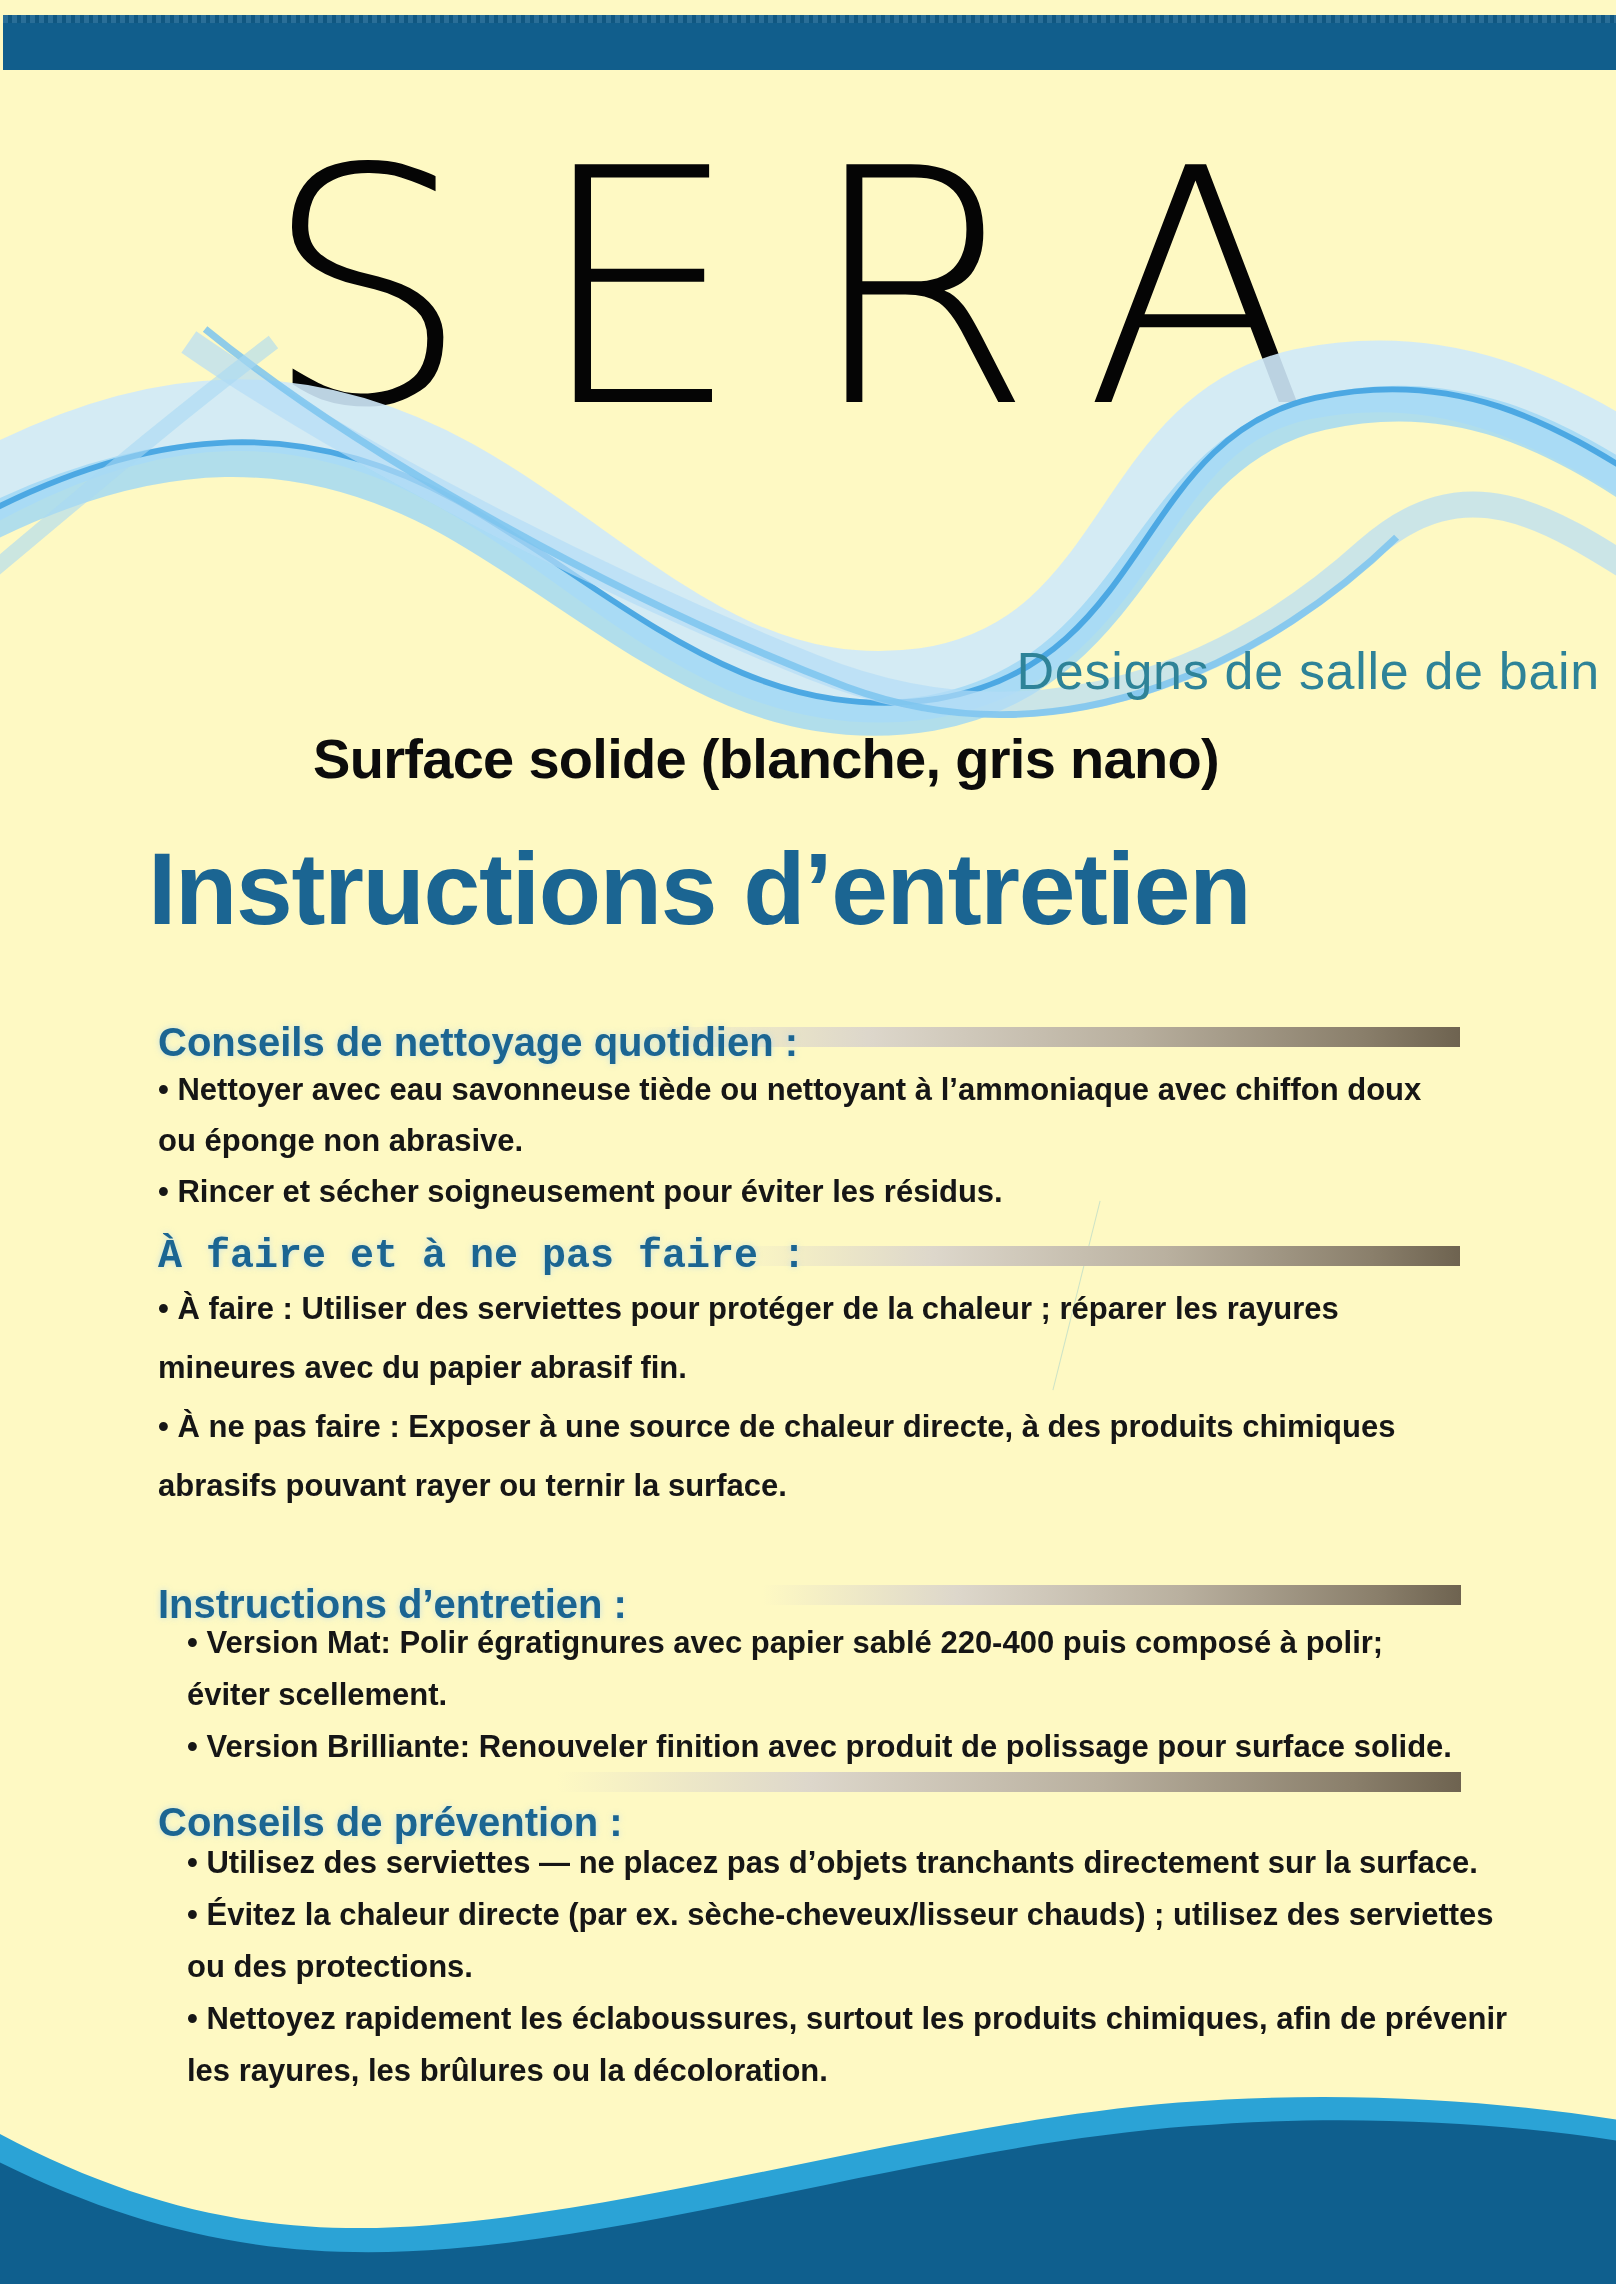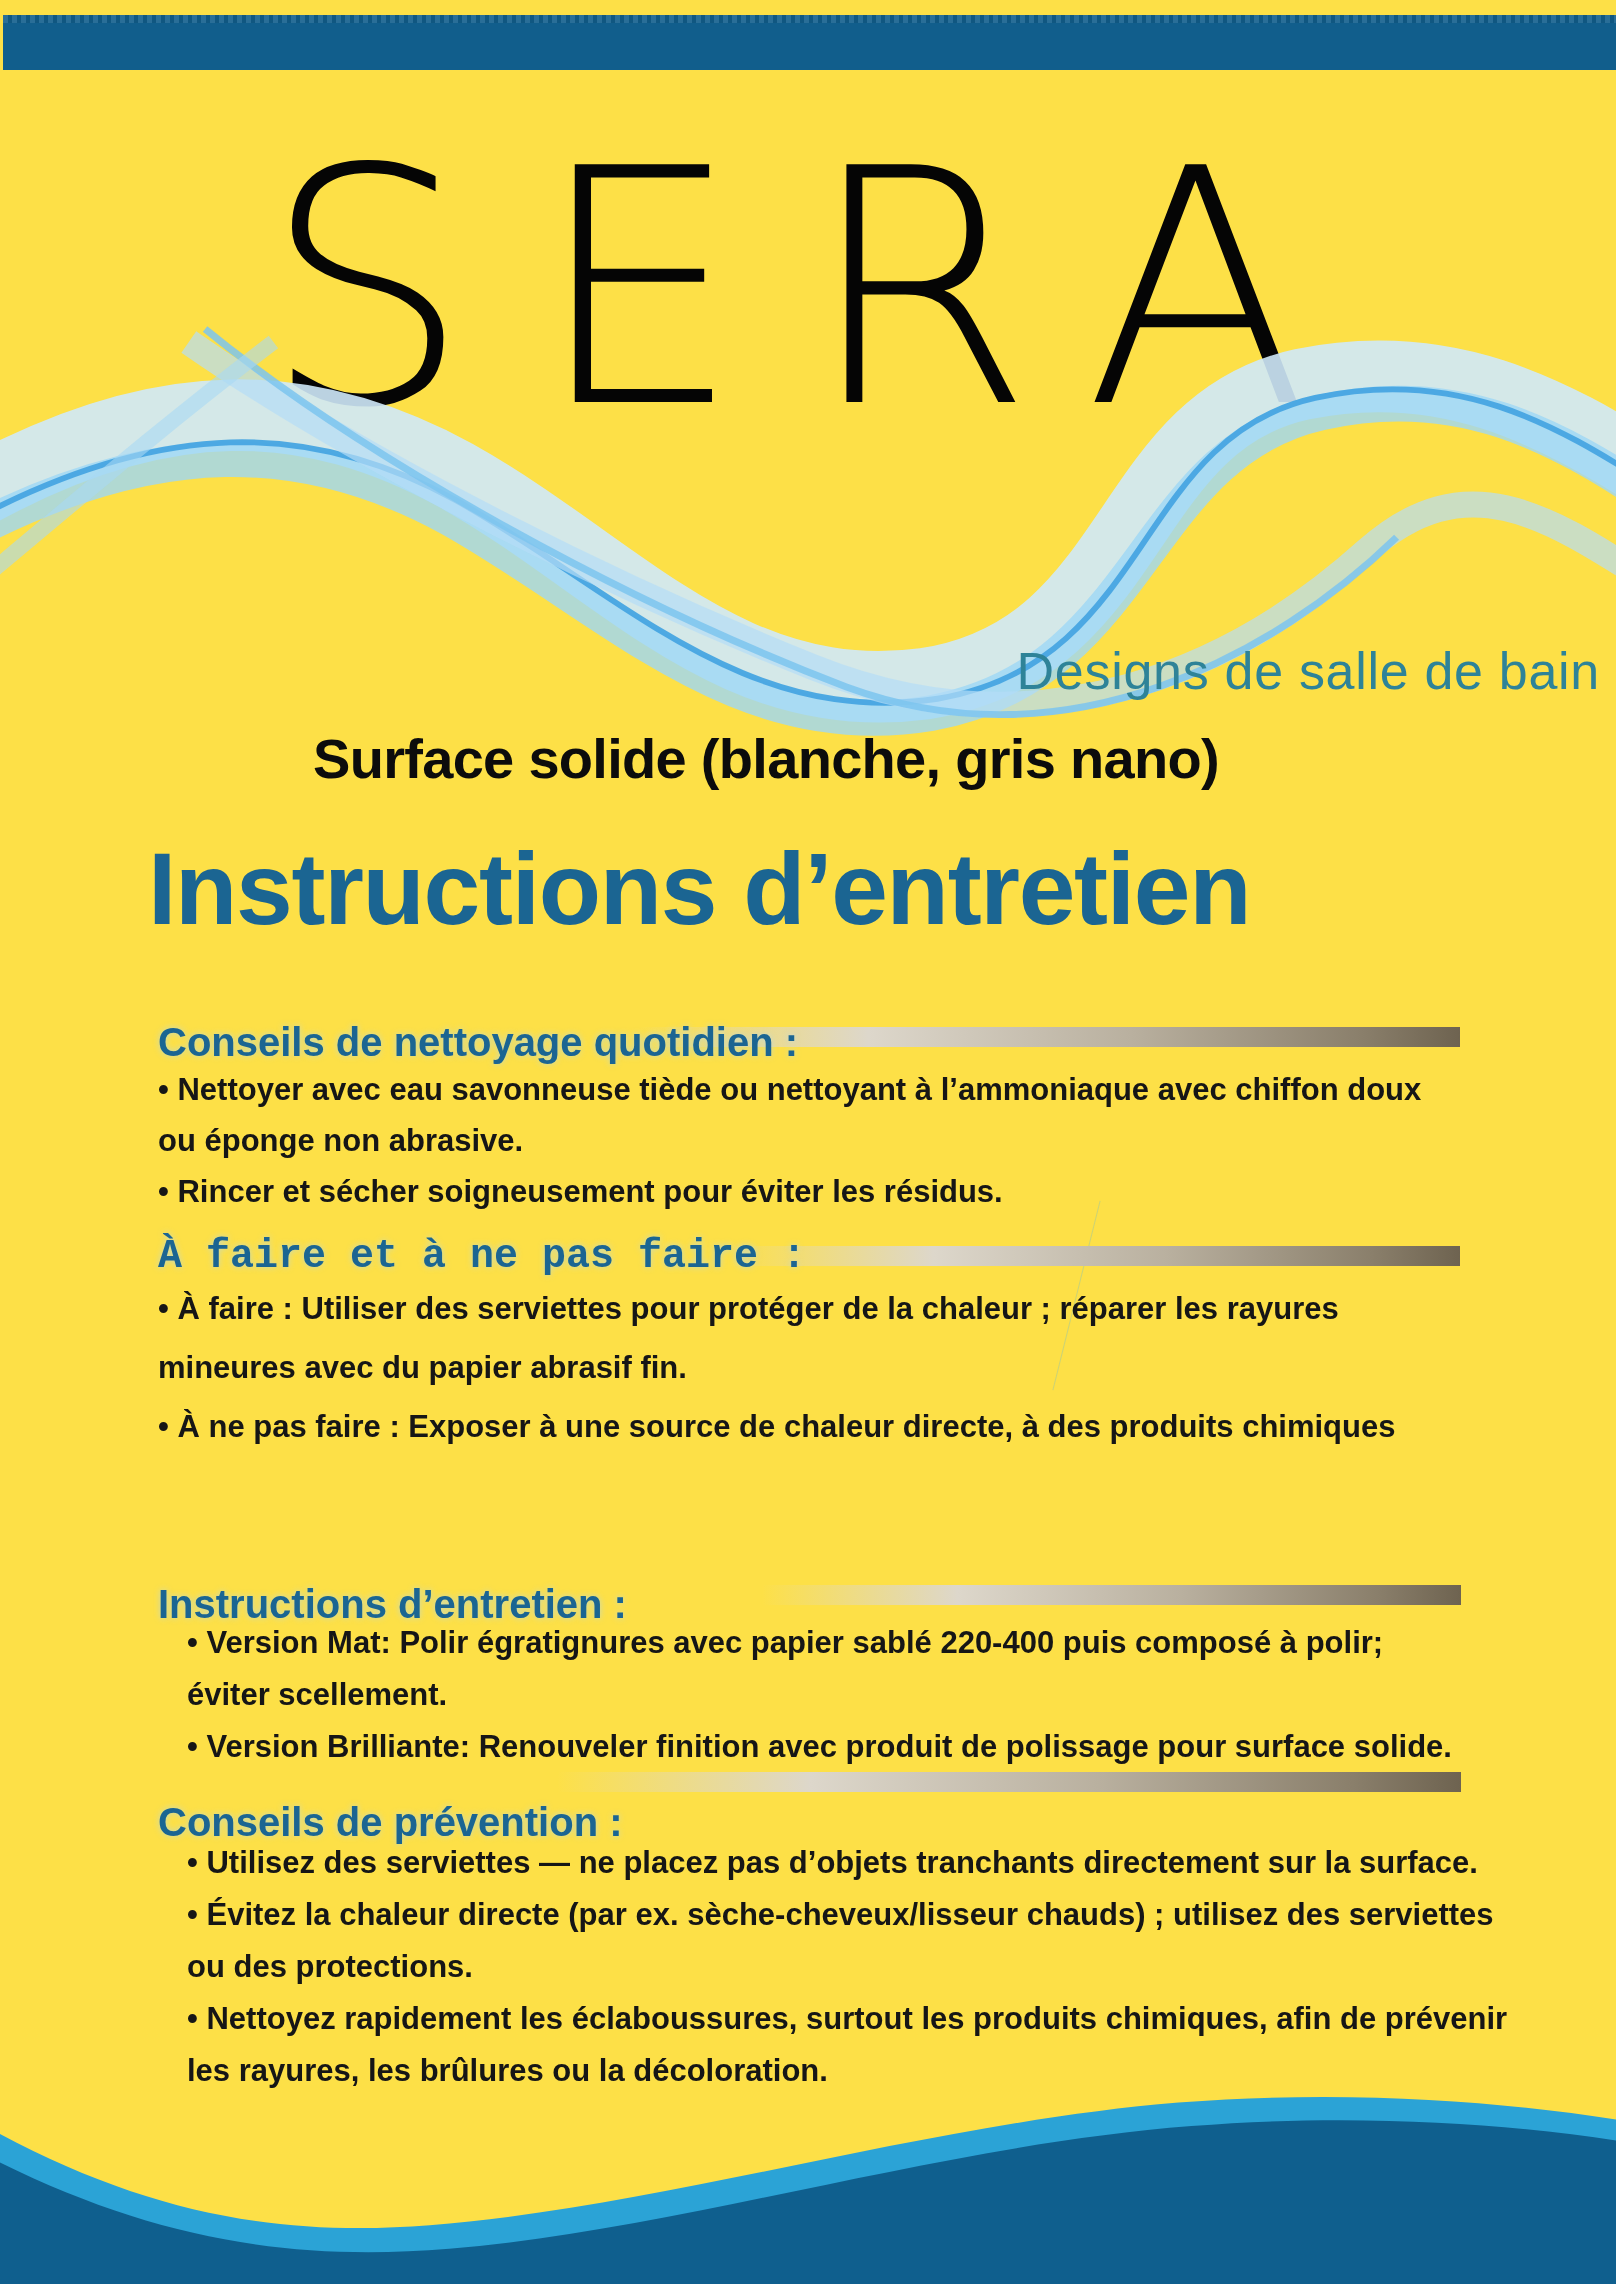--- a/index.html
+++ b/index.html
@@ -1,18 +1,18 @@
 <!DOCTYPE html>
 <html style="font-size:10.4px"><head>
 <meta charset="utf-8">
 <style>
   html,body { margin:0; padding:0; background:#e8e8e8; }
   .page {
     position:relative; width:1616px; height:2284px; margin:0 auto;
-    background:#fde047; overflow:hidden;
+    background:#fef9c3; overflow:hidden;
     font-family:"Liberation Sans","DejaVu Sans",sans-serif;
   }
 
   
   .top-banner {
     position:absolute; left:2.6px; right:0; top:15px; height:55px;
     background:#115E8C;
   }
   .top-banner::before {
     content:""; position:absolute; left:0; right:0; top:0; height:7.8px;
@@ -123,20 +123,21 @@
       </div>
   </section>
 
   <section id="s2">
     <div class="bar"></div>
     <h2 class="sec-heading">À faire et à ne pas faire :</h2>
     <div class="lines lh90">
         <div class="bodyline">• À faire : Utiliser des serviettes pour protéger de la chaleur ; réparer les rayures</div>
         <div class="bodyline">mineures avec du papier abrasif fin.</div>
         <div class="bodyline">• À ne pas faire : Exposer à une source de chaleur directe, à des produits chimiques</div>
+        <div class="bodyline">abrasifs pouvant rayer ou ternir la surface.</div>
       </div>
   </section>
 
   <section id="s3">
     <div class="bar"></div>
     <h2 class="sec-heading">Instructions d’entretien :</h2>
     <div class="lines lh80">
         <div class="bodyline">• Version Mat: Polir égratignures avec papier sablé 220-400 puis composé à polir;</div>
         <div class="bodyline">éviter scellement.</div>
         <div class="bodyline">• Version Brilliante: Renouveler finition avec produit de polissage pour surface solide.</div>

